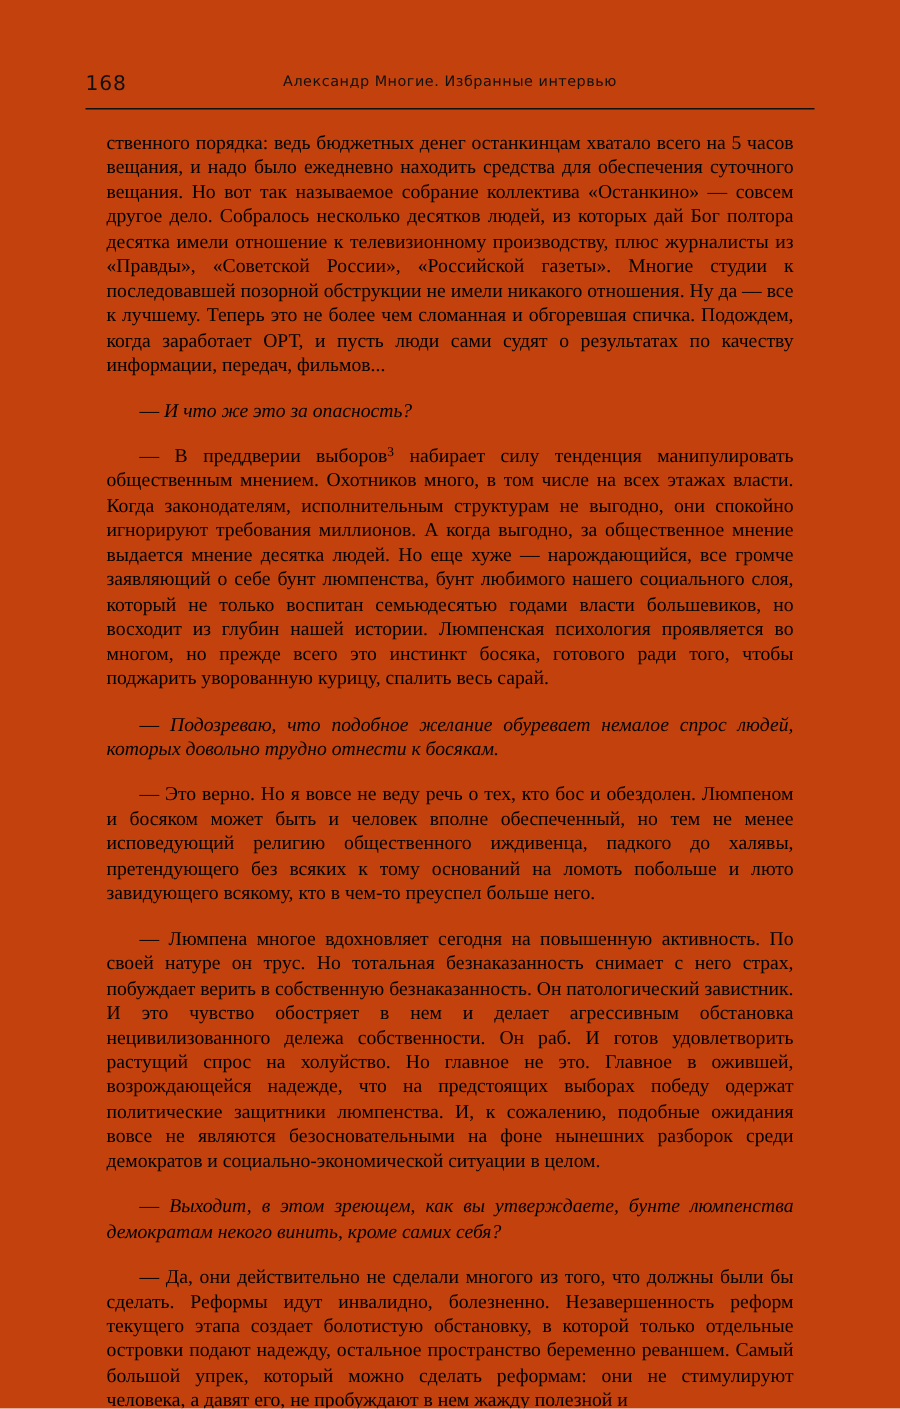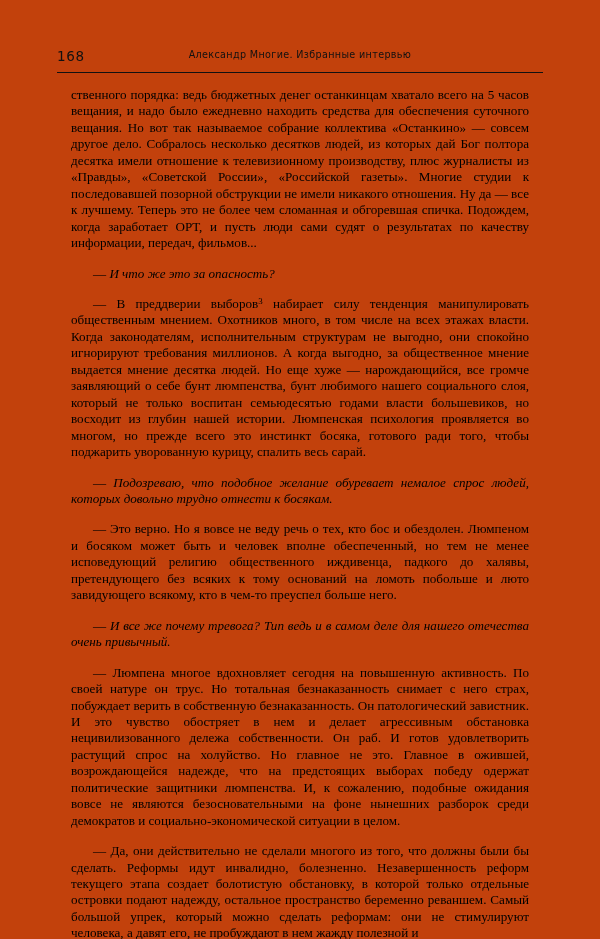--- a/index.html
+++ b/index.html
@@ -114,22 +114,22 @@
 
 
       <p class="qa"><span class="dash">—</span> <span>И что же это за опасность?</span></p>
 
       <p class="answer"><span>—</span> <span>В преддверии выборов</span><sup class="fn">3</sup><span> набирает силу тенденция манипулировать общественным мнением. Охотников много, в том числе на всех этажах власти. Когда законодателям, исполнительным структурам не выгодно, они спокойно игнорируют требования миллионов. А когда выгодно, за общественное мнение выдается мнение десятка людей. Но еще хуже — нарождающийся, все громче заявляющий о себе бунт люмпенства, бунт любимого нашего социального слоя, который не только воспитан семьюдесятью годами власти большевиков, но восходит из глубин нашей истории. Люмпенская психология проявляется во многом, но прежде всего это инстинкт босяка, готового ради того, чтобы поджарить уворованную курицу, спалить весь сарай.</span></p>
 
       <p class="qa"><span class="dash">—</span> <span>Подозреваю, что подобное желание обуревает немалое спрос людей, которых довольно трудно отнести к босякам.</span></p>
 
       <p class="answer"><span>—</span> <span>Это верно. Но я вовсе не веду речь о тех, кто бос и обездолен. Люмпеном и босяком может быть и человек вполне обеспеченный, но тем не менее исповедующий религию общественного иждивенца, падкого до халявы, претендующего без всяких к тому оснований на ломоть побольше и люто завидующего всякому, кто в чем-то преуспел больше него.</span></p>
 
-      <p class="qa"><span class="dash">—</span> <span>И все же почему тревога? Тип ведь и в самом деле для нашего отечества очень привычный.</span></p>
 
       <p class="answer"><span>—</span> <span>Люмпена многое вдохновляет сегодня на повышенную активность. По своей натуре он трус. Но тотальная безнаказанность снимает с него страх, побуждает верить в собственную безнаказанность. Он патологический завистник. И это чувство обостряет в нем и делает агрессивным обстановка нецивилизованного дележа собственности. Он раб. И готов удовлетворить растущий спрос на холуйство. Но главное не это. Главное в ожившей, возрождающейся надежде, что на предстоящих выборах победу одержат политические защитники люмпенства. И, к сожалению, подобные ожидания вовсе не являются безосновательными на фоне нынешних разборок среди демократов и социально-экономической ситуации в целом.</span></p>
 
+      <p class="qa"><span class="dash">—</span> <span>Выходит, в этом зреющем, как вы утверждаете, бунте люмпенства демократам некого винить, кроме самих себя?</span></p>
 
       <p class="answer"><span>—</span> <span>Да, они действительно не сделали многого из того, что должны были бы сделать. Реформы идут инвалидно, болезненно. Незавершенность реформ текущего этапа создает болотистую обстановку, в которой только отдельные островки подают надежду, остальное пространство беременно реваншем. Самый большой упрек, который можно сделать реформам: они не стимулируют человека, а давят его, не пробуждают в нем жажду полезной и</span></p>
 
     </div>
   </div>
 </div>
 
 </body></html>

